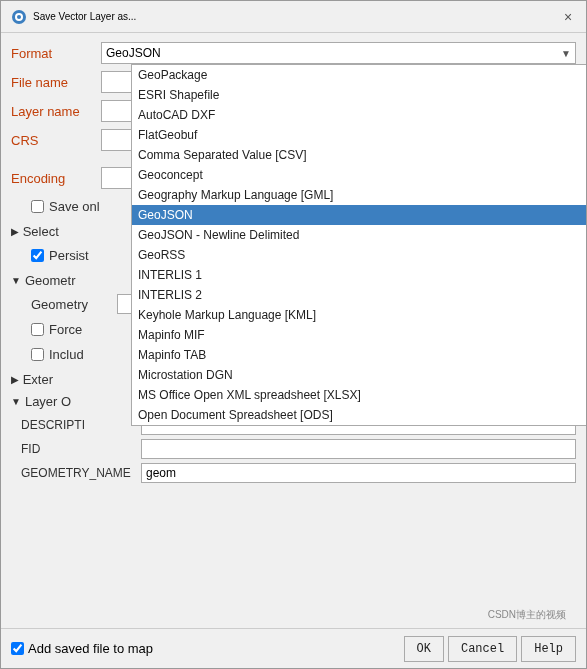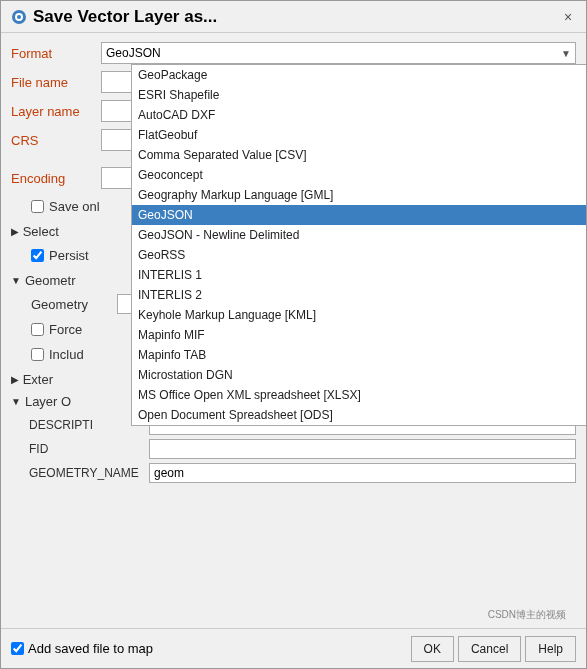--- a/index.html
+++ b/index.html
@@ -35,22 +35,22 @@
     .title-bar-left {
       display: flex;
       align-items: center;
       gap: 6px;
     }
     .title-icon {
       width: 16px;
       height: 16px;
     }
     .title-text {
-      font-size: 17px;
-      font-weight: bold;
+      font-size: 10px;
+      font-weight: normal;
     }
     .close-btn {
       width: 16px;
       height: 16px;
       cursor: pointer;
       font-size: 14px;
       color: #555;
       background: none;
       border: none;
       display: flex;
@@ -190,20 +190,21 @@
       gap: 4px;
     }
     .btn {
       height: 26px;
       padding: 0 12px;
       border: 1px solid #aaa;
       background: #f0f0f0;
       font-size: 12px;
       cursor: pointer;
       color: #222;
+      font-family: Liberation Mono, monospace;
     }
 
     
     .dropdown-list::-webkit-scrollbar {
       width: 12px;
     }
     .dropdown-list::-webkit-scrollbar-track {
       background: #f0f0f0;
     }
     .dropdown-list::-webkit-scrollbar-thumb {
@@ -237,21 +238,20 @@
     .layer-field-row {
       display: flex;
       align-items: center;
       min-height: 22px;
     }
     .layer-field-label {
       width: 120px;
       font-size: 12px;
       color: #333;
       flex-shrink: 0;
-      margin-left: 8px;
     }
     .layer-field-input {
       flex: 1;
       height: 20px;
       border: 1px solid #aaa;
       background: white;
       padding: 0 4px;
       font-size: 12px;
     }
   </style>

